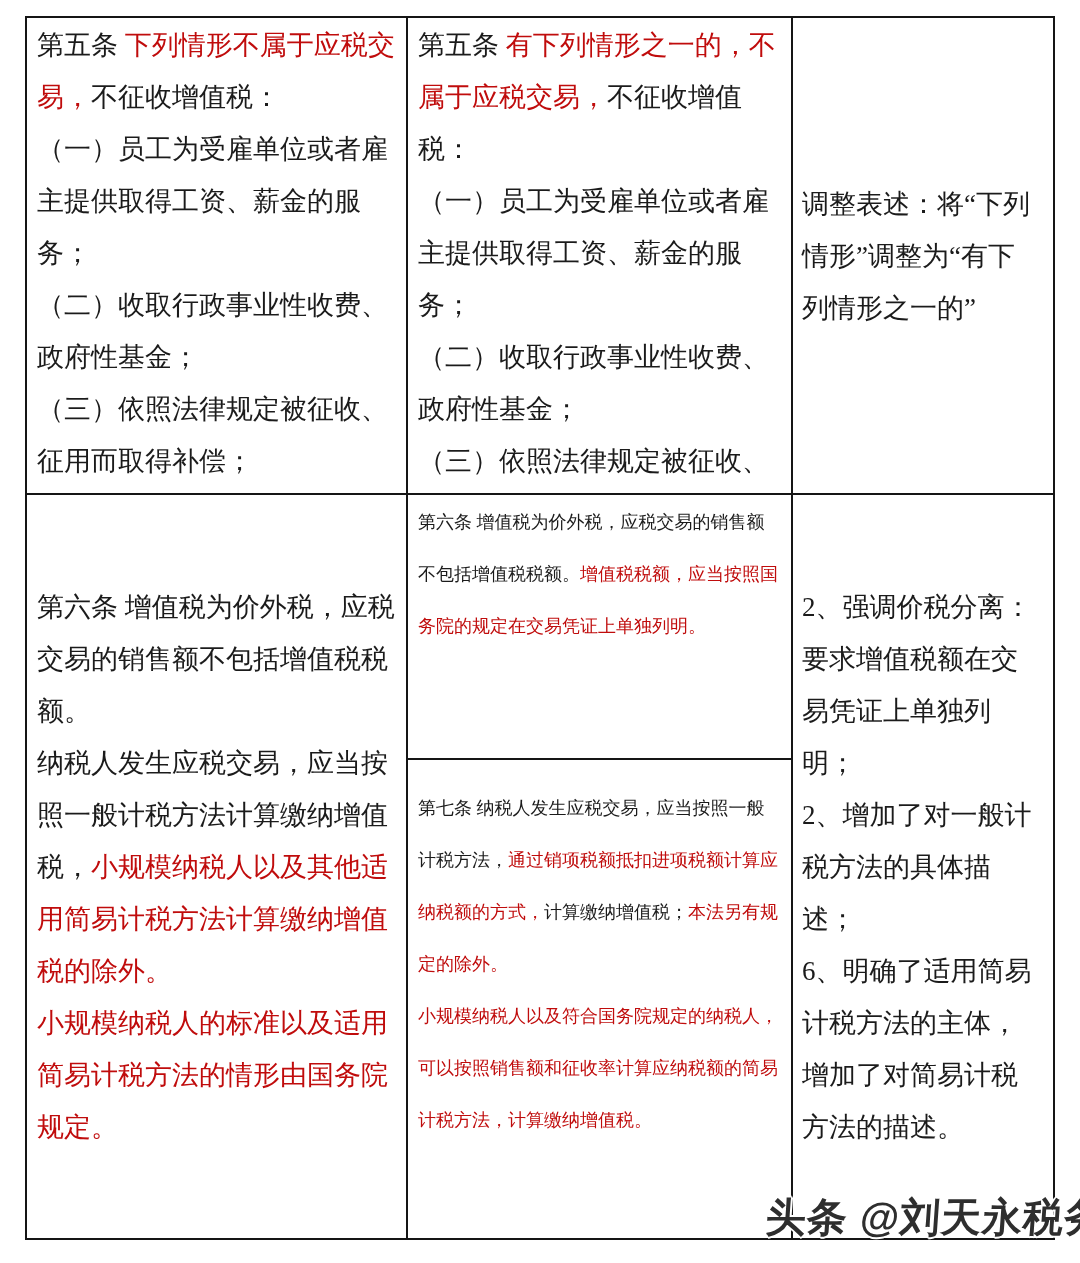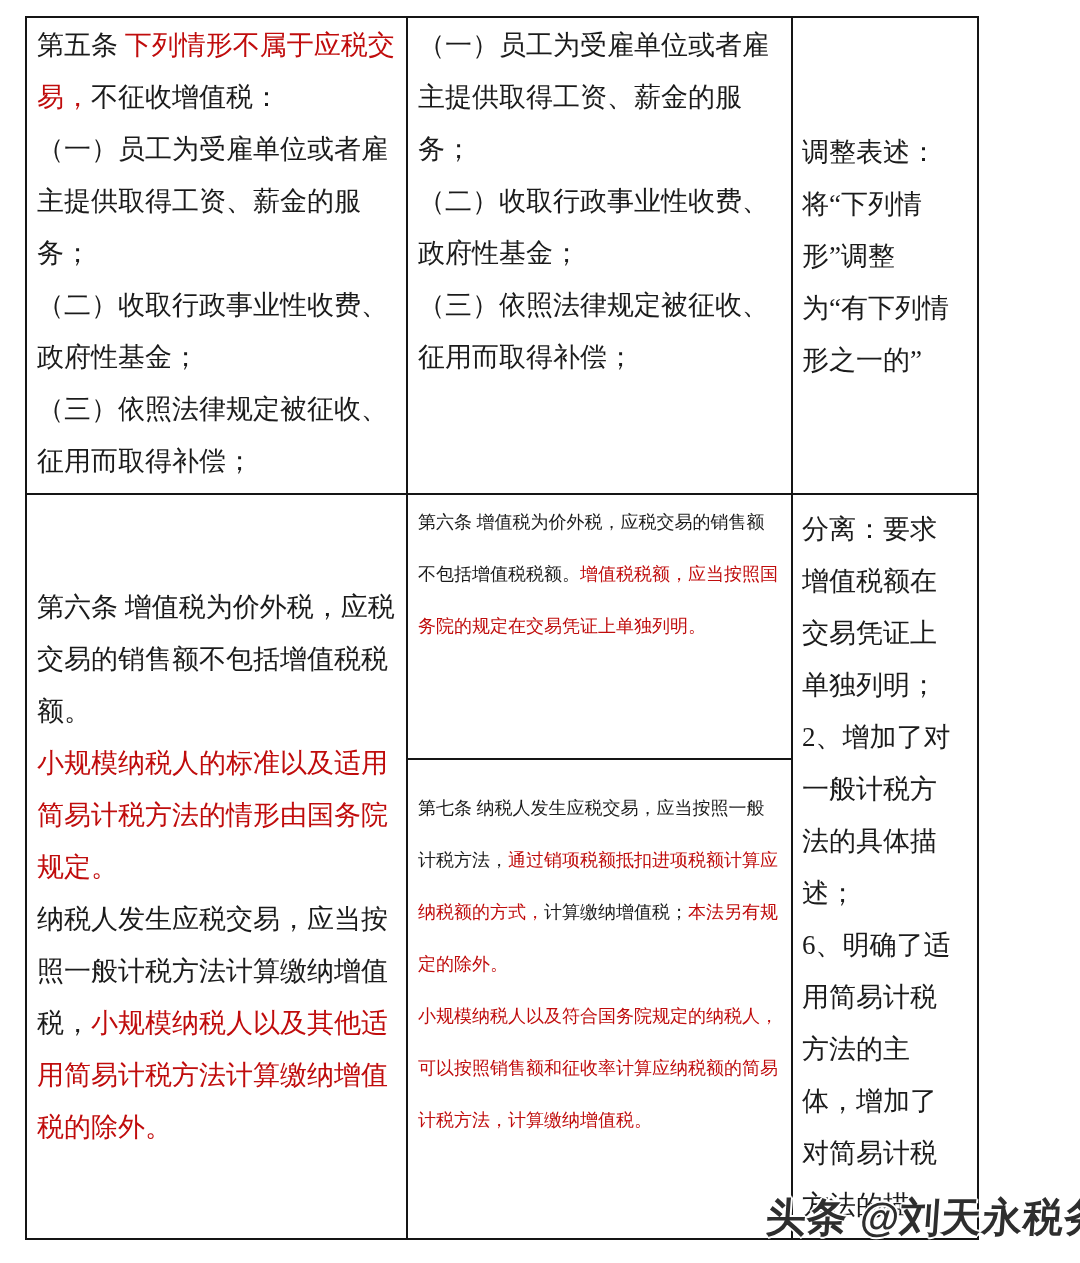--- a/index.html
+++ b/index.html
@@ -3,21 +3,21 @@
 <meta charset="utf-8">
 <style>
   :root { --red:#c00c0c; --ink:#1b1b1b; --line:#151515; }
   html,body { margin:0; padding:0; }
   body {
     width:1080px; height:1263px; position:relative; background:#ffffff;
     font-family:"Liberation Serif","DejaVu Serif",serif;
     color:var(--ink);
   }
   .tbl {
-    position:absolute; left:25px; top:16px; width:954px; height:1224px;
+    position:absolute; left:25px; top:16px; width:1030px; height:1224px;
     box-sizing:border-box; border:2px solid var(--line);
     display:grid;
     grid-template-columns:381px 385px 1fr;
     grid-template-rows:477px 1fr;
     background:#fff;
   }
   .cell {
     box-sizing:border-box; overflow:hidden;
     border-right:2px solid var(--line);
     border-bottom:2px solid var(--line);
@@ -60,32 +60,33 @@
 <div class="tbl">
 
   <div class="cell">
       <p><span>第五条 </span><span class="red">下列情形不属于应税交易，</span><span>不征收增值税：</span></p>
       <p><span>（一）员工为受雇单位或者雇主提供取得工资、薪金的服务；</span></p>
       <p><span>（二）收取行政事业性收费、政府性基金；</span></p>
       <p><span>（三）依照法律规定被征收、征用而取得补偿；</span></p>
       <p></p>
     </div>
   <div class="cell">
+      <p><span>第五条 </span><span class="red">有下列情形之一的，不属于应税交易，</span><span>不征收增值税：</span></p>
       <p><span>（一）员工为受雇单位或者雇主提供取得工资、薪金的服务；</span></p>
       <p><span>（二）收取行政事业性收费、政府性基金；</span></p>
       <p><span>（三）依照法律规定被征收、征用而取得补偿；</span></p>
     </div>
   <div class="cell last-col v-center">
       <p><span>调整表述：将“下列情形”调整为“有下列情形之一的”</span></p>
     </div>
 
   <div class="cell last-row v-center">
       <p><span>第六条 增值税为价外税，应税交易的销售额不包括增值税税额。</span></p>
+      <p><span>纳税人发生应税交易，应当按照一般计税方法计算缴纳增值税，</span><span class="red">小规模纳税人以及其他适用简易计税方法计算缴纳增值税的除外。</span></p>
       <p><span class="red">小规模纳税人的标准以及适用简易计税方法的情形由国务院规定。</span></p>
-      <p><span>纳税人发生应税交易，应当按照一般计税方法计算缴纳增值税，</span><span class="red">小规模纳税人以及其他适用简易计税方法计算缴纳增值税的除外。</span></p>
     </div>
   <div class="stack">
     <div class="sub first">
         <p><span>第六条 增值税为价外税，应税交易的销售额不包括增值税税额。</span><span class="red">增值税税额，应当按照国务院的规定在交易凭证上单独列明。</span></p>
       </div>
     <div class="sub second">
         <p><span>第七条 纳税人发生应税交易，应当按照一般计税方法，</span><span class="red">通过销项税额抵扣进项税额计算应纳税额的方式，</span><span>计算缴纳增值税；</span><span class="red">本法另有规定的除外。</span></p>
         <p><span class="red">小规模纳税人以及符合国务院规定的纳税人，可以按照销售额和征收率计算应纳税额的简易计税方法，计算缴纳增值税。</span></p>
       </div>
   </div>

